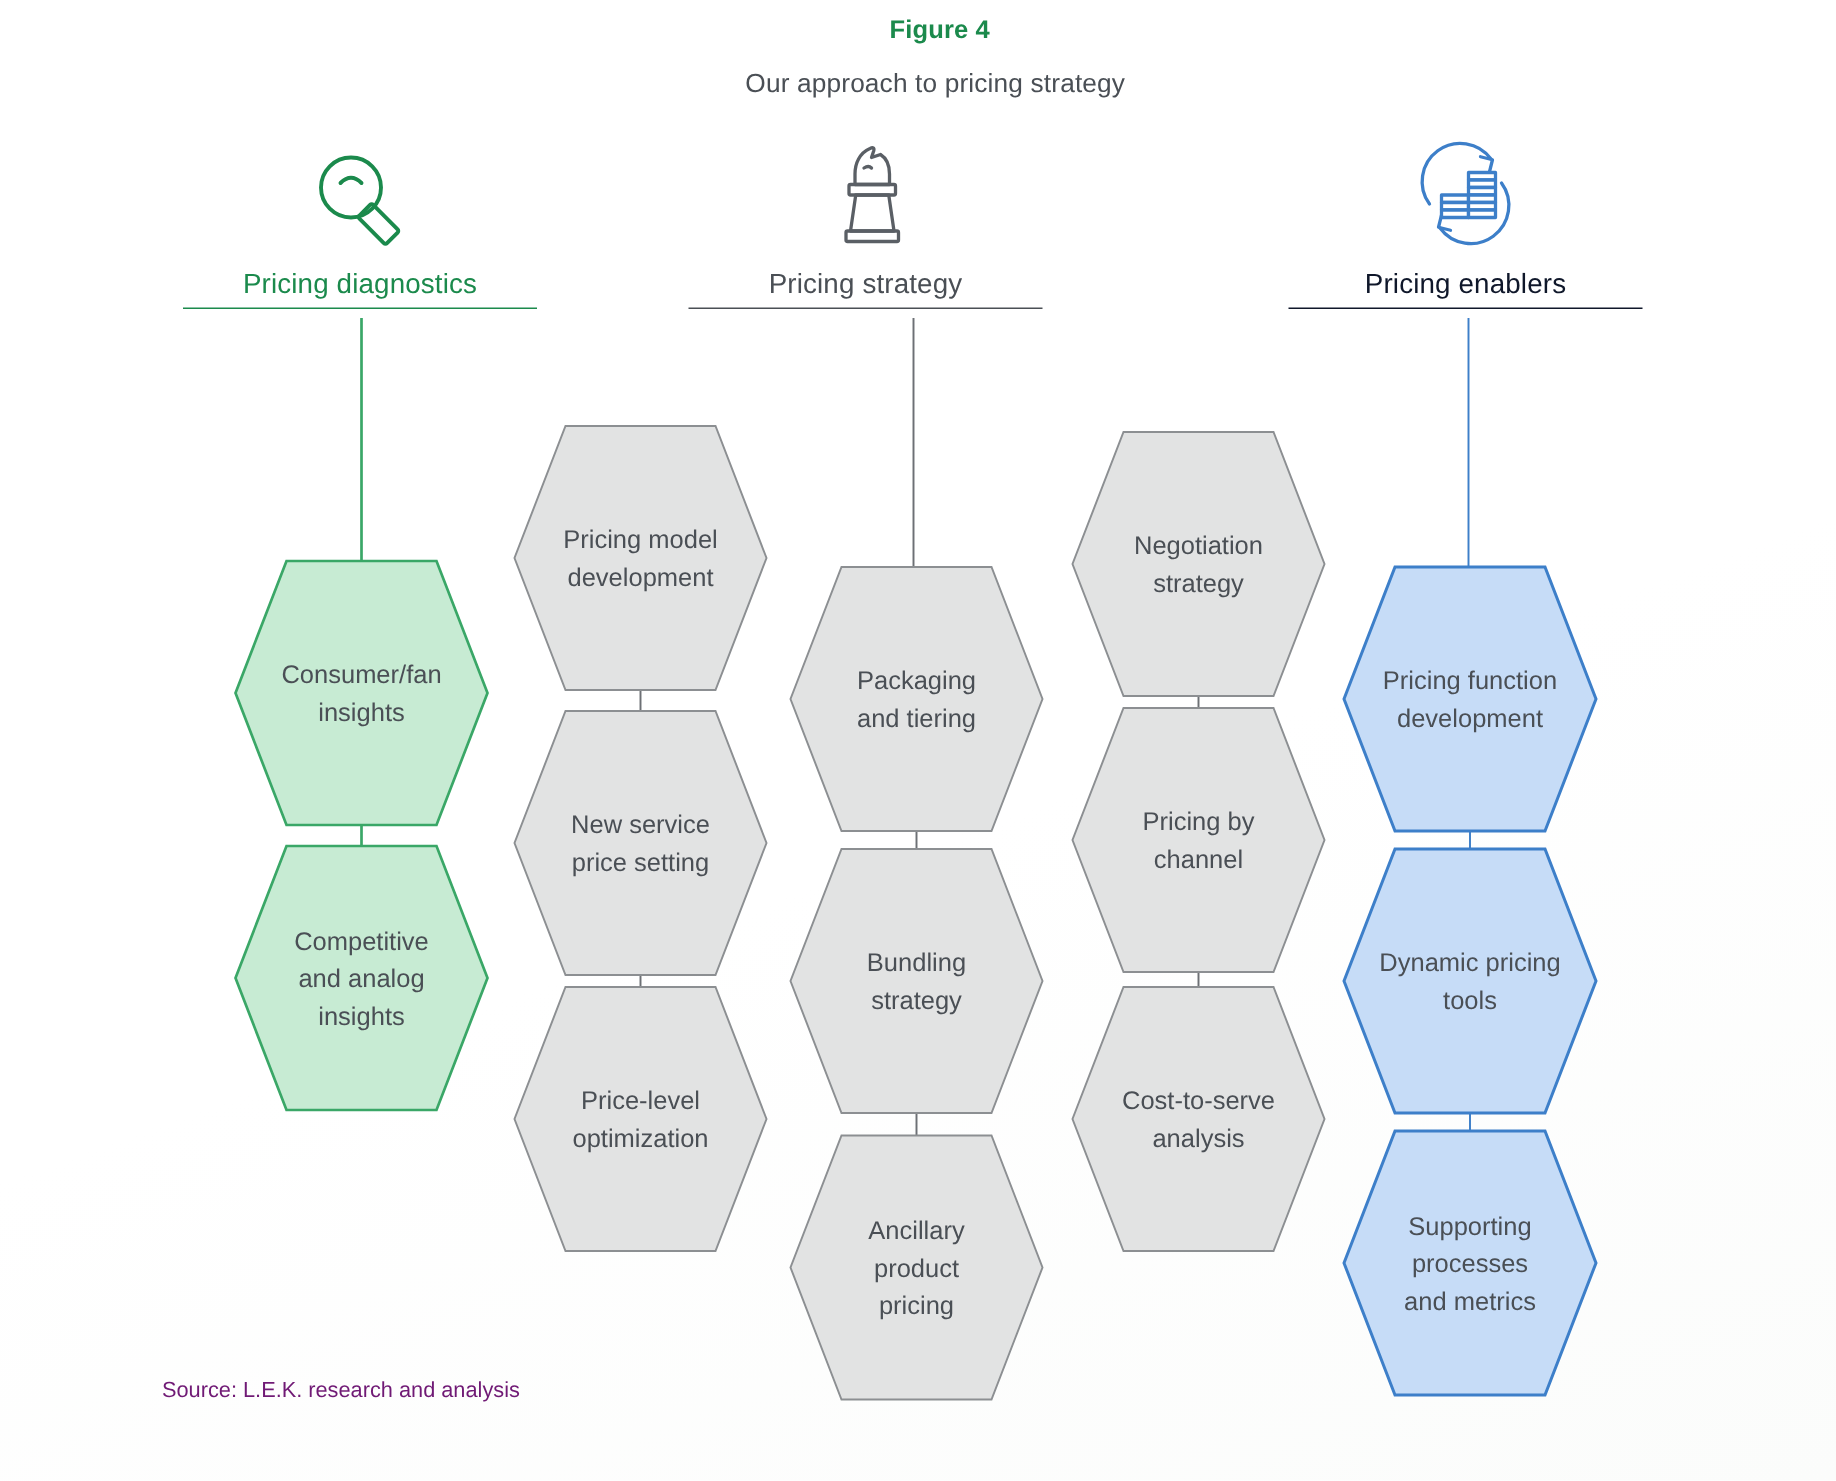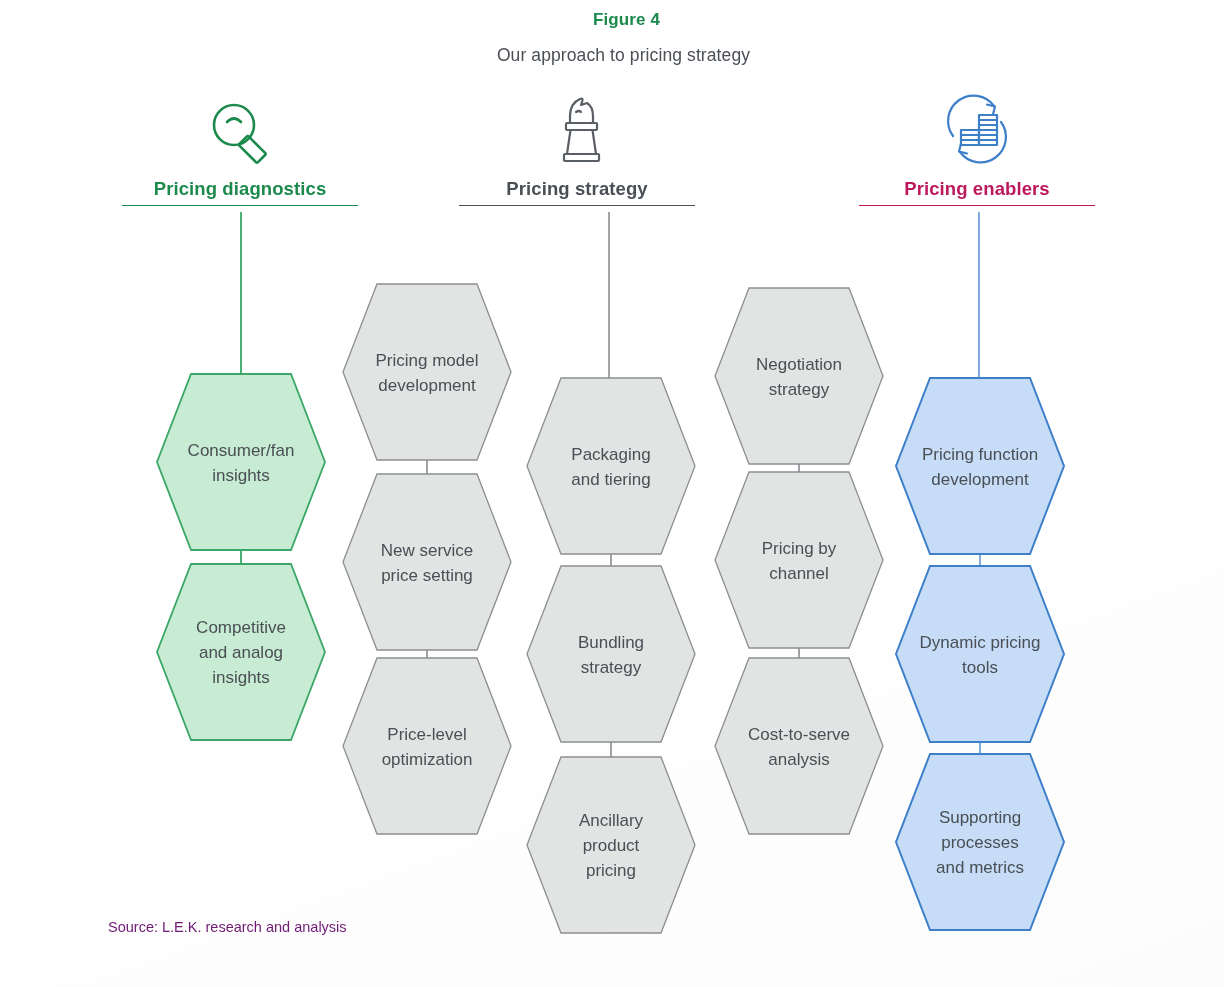--- a/index.html
+++ b/index.html
@@ -49,32 +49,32 @@
   }
   .col-header .icon-wrap {
     height: 74px;
     display: flex;
     align-items: flex-end;
     justify-content: center;
   }
   .col-header .col-label {
     margin-top: 12px;
     font-size: 18.5px;
-    font-weight: bold;
+    font-weight: normal;
     letter-spacing: .1px;
   }
   .col-header .col-rule {
     margin-top: 5px;
     height: 0;
     border-top: 1.4px solid currentColor;
   }
 
   #col-header-diagnostics { left: 122px; top: 92px; color: #1b8a4c; }
   #col-header-strategy    { left: 459px; top: 92px; color: #4a4f55; }
-  #col-header-enablers    { left: 859px; top: 92px; color: #be185d; }
+  #col-header-enablers    { left: 859px; top: 92px; color: #0f172a; }
 
   
   #diagram-canvas {
     position: absolute;
     left: 0;
     top: 0;
     width: 1224px;
     height: 987px;
   }
 

